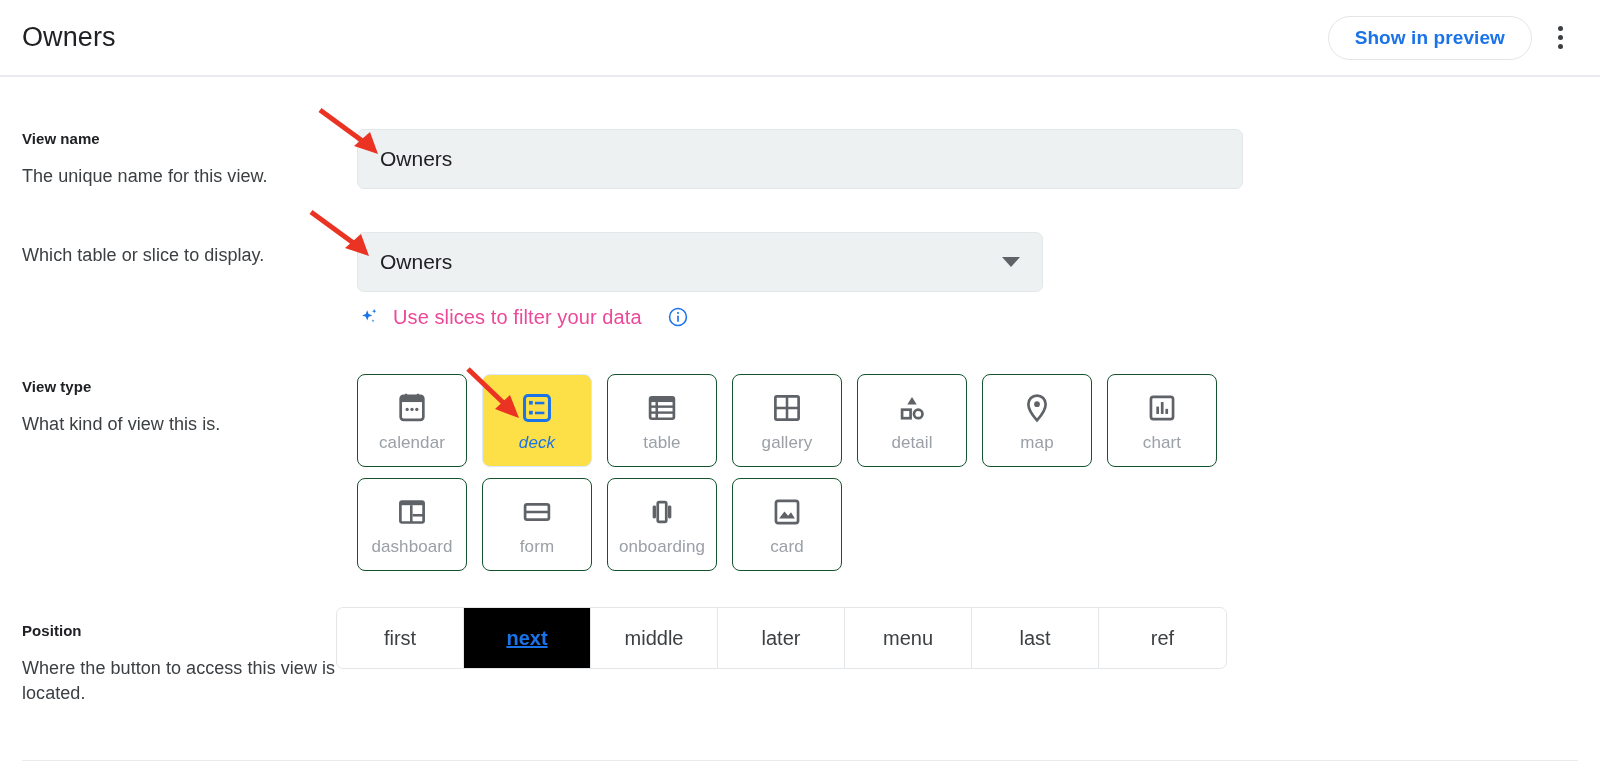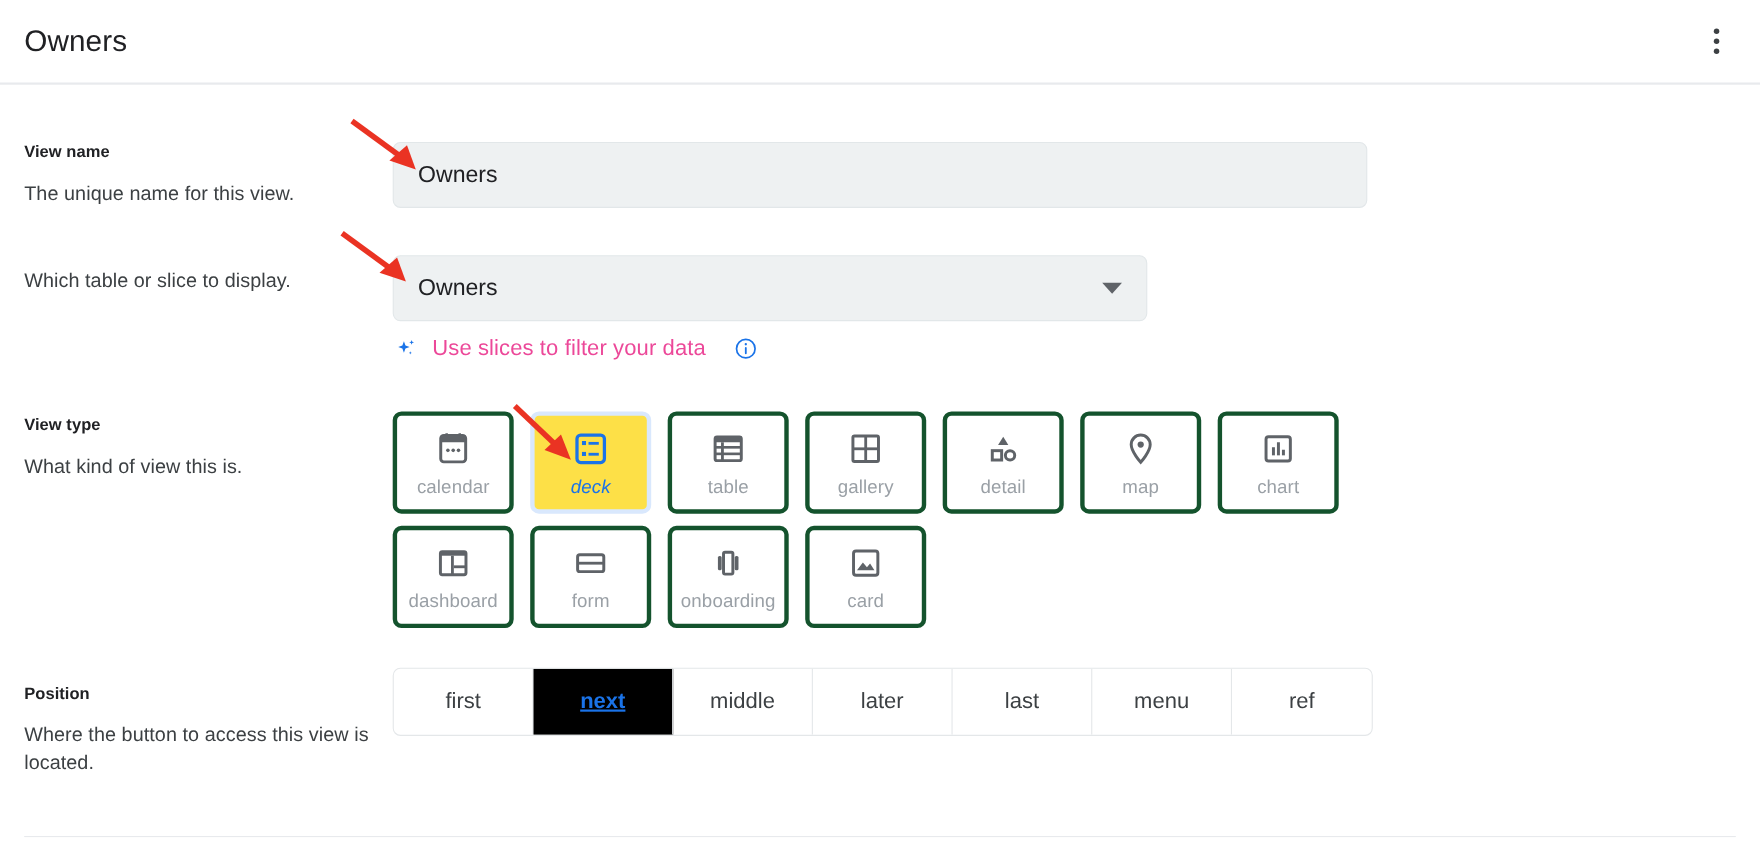--- a/index.html
+++ b/index.html
@@ -106,36 +106,36 @@
     letter-spacing:.1px;
   }
   .spark-icon { width:24px; height:24px; display:block; }
   .info-icon { width:22px; height:22px; display:block; margin-left:14px; cursor:pointer; }
 
   
   .cards { position:absolute; left:357px; top:297px; width:880px; }
   .card-row { display:flex; gap:15px; margin-bottom:11px; }
   .vt-card {
     width:110px; height:93px;
-    border:4px solid #14532d;
+    border:1px solid #14532d;
     border-radius:8px;
     background:#fff;
     display:flex; flex-direction:column; align-items:center; justify-content:center;
     cursor:pointer;
   }
   .vt-card.selected { background:#fde047; border-color:#d9e8fd;font-style:italic; }
   .vt-icon { height:38px; display:flex; align-items:center; justify-content:center; }
   .vt-label {
     margin-top:6px; font-size:17px; color:#9aa0a6; letter-spacing:.1px;
   }
   .vt-card.selected .vt-label { color:#1a73e8; }
 
   
   .segmented {
-    position:absolute; left:357px; top:530px;
+    position:absolute; left:336px; top:530px;
     display:flex; height:62px;
     border:1px solid #e4e7e9;
     border-radius:7px;
     overflow:hidden;
     background:#fff;
   }
   .seg {
     width:127px; height:100%;
     display:flex; align-items:center; justify-content:center;
     font-size:20px; color:#3c4043;
@@ -153,20 +153,21 @@
 
   
   .arrow { position:absolute; pointer-events:none; }
 </style>
 </head>
 <body>
 
 <div class="header">
   <div class="header-title">Owners</div>
   <div class="header-actions">
+    <button class="show-preview-btn">Show in preview</button>
     <button class="kebab">
       <span></span>
         <span></span>
         <span></span>
     </button>
   </div>
 </div>
 
 <div class="content">
 
@@ -341,22 +342,22 @@
   <div class="label-col" style="top:542px;">
     <div class="field-title">Position</div>
     <div class="field-desc">Where the button to access this view is located.</div>
   </div>
 
   <div class="segmented">
     <div class="seg">first</div>
     <div class="seg selected">next</div>
     <div class="seg">middle</div>
     <div class="seg">later</div>
+    <div class="seg">menu</div>
     <div class="seg">last</div>
-    <div class="seg">menu</div>
     <div class="seg">ref</div>
   </div>
 
   <div class="bottom-divider"></div>
 </div>
 
 <svg class="arrow" style="left:314px; top:104px;" width="80" height="60" viewBox="0 0 80 60">
   <line x1="6" y1="6" x2="58" y2="44" stroke="#ea3323" stroke-width="5"></line>
   <path d="M64 50 L40 42 L56 28 Z" fill="#ea3323"></path>
 </svg>

